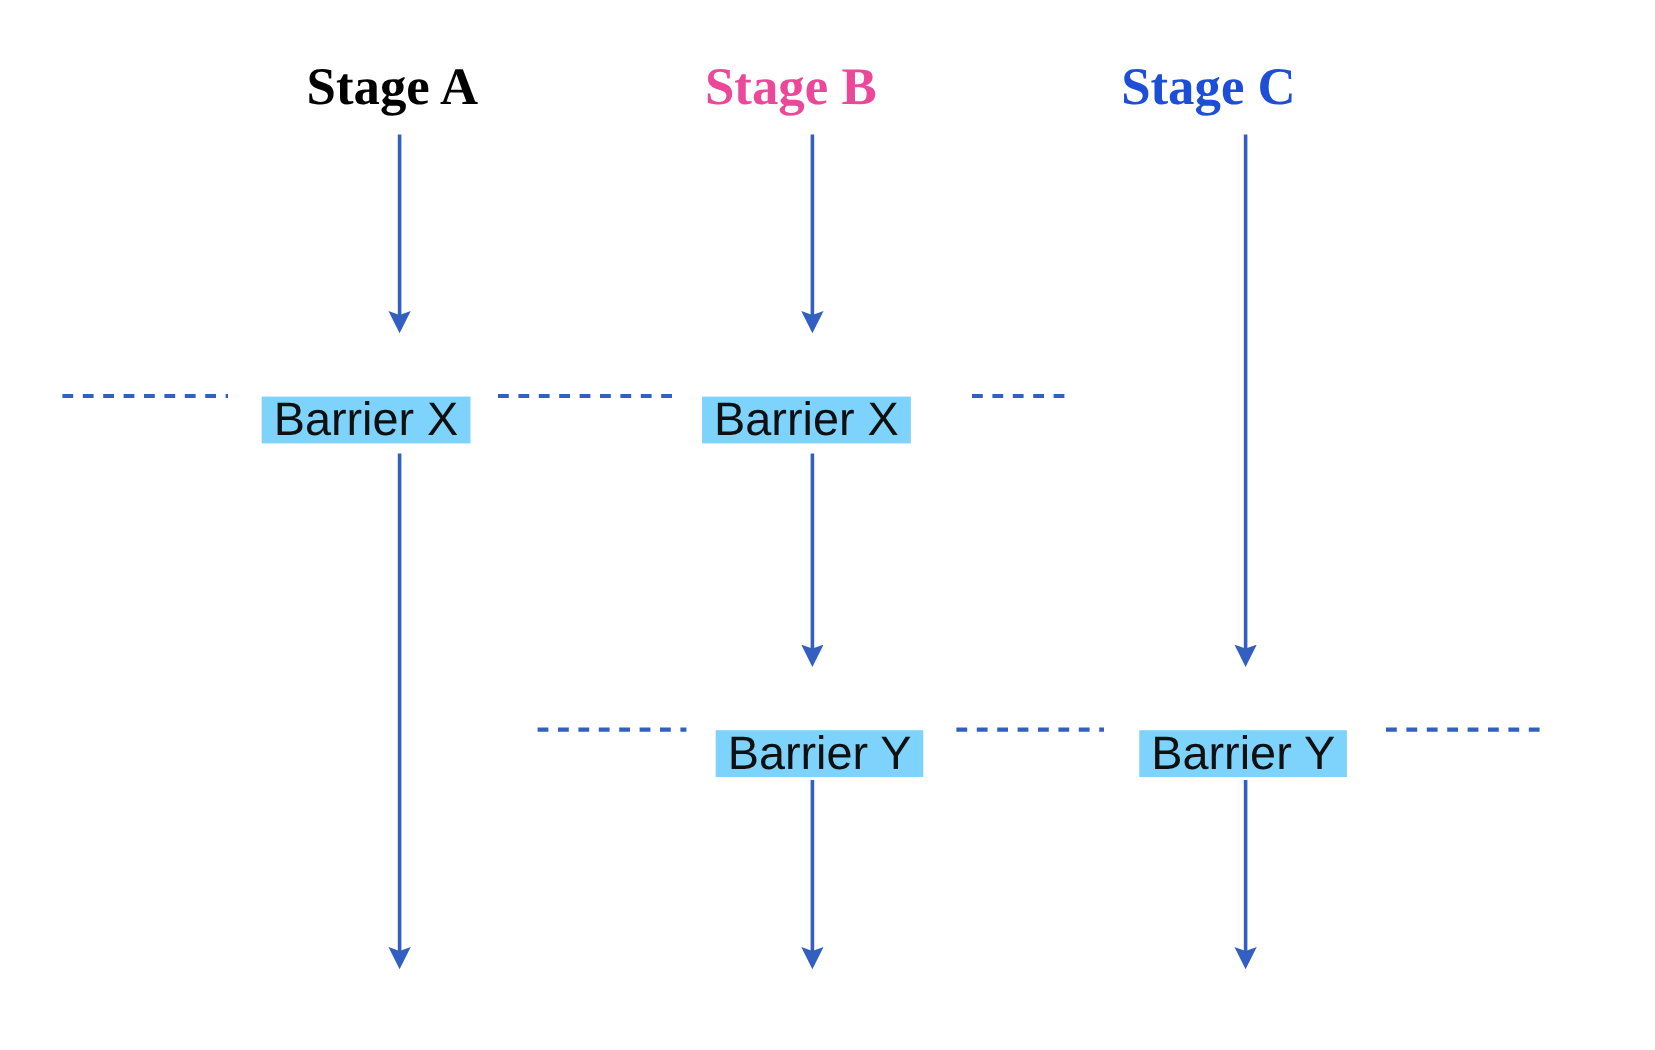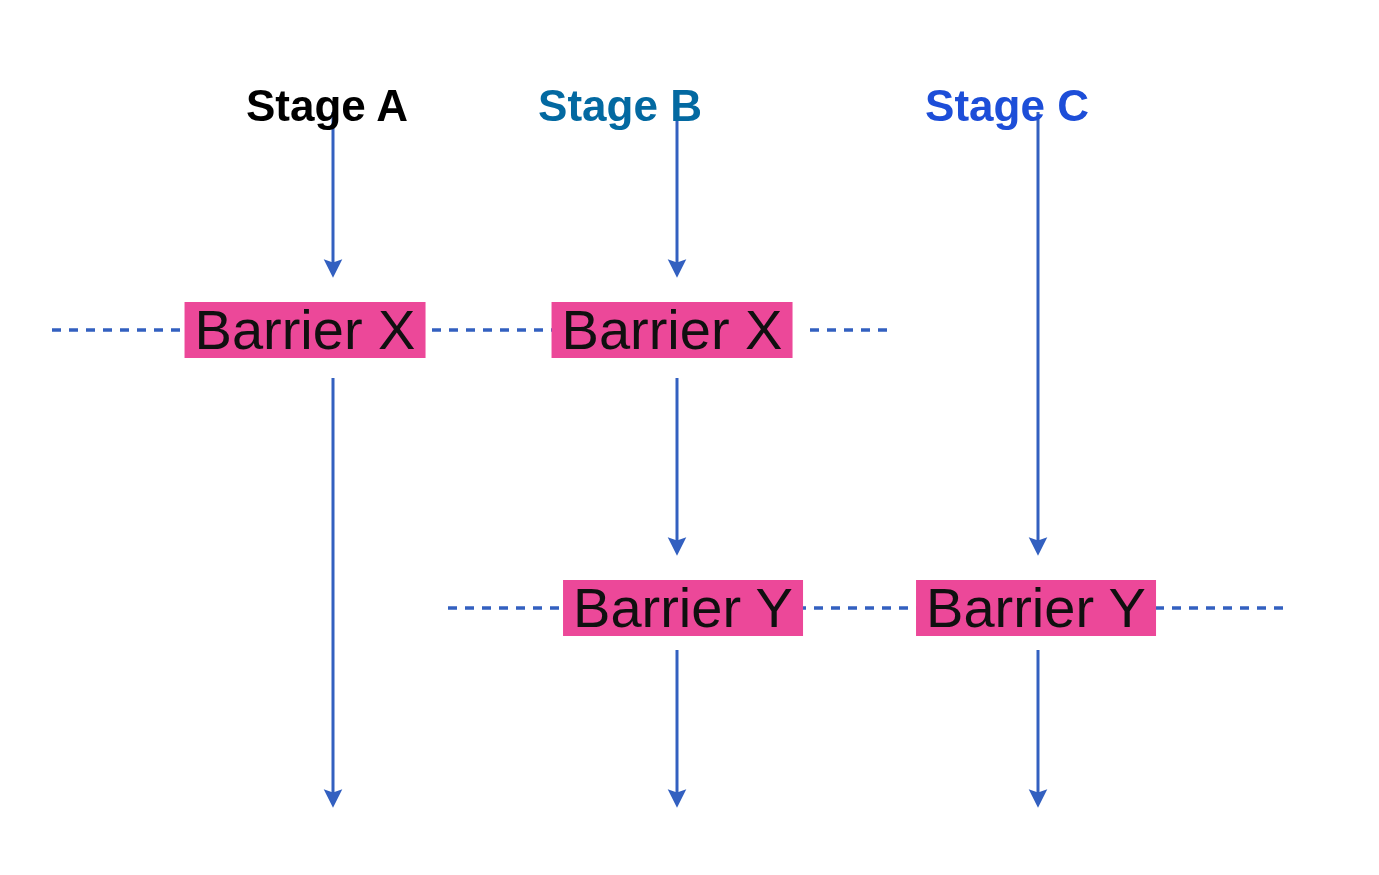--- a/index.html
+++ b/index.html
@@ -21,40 +21,40 @@
   #diagram-svg {
     position: absolute;
     left: 0;
     top: 0;
     width: 1379px;
     height: 875px;
     display: block;
   }
   .stage-label {
     position: absolute;
-    font-family: Liberation Sans, sans-serif;
+    font-family: Liberation Serif, serif;
     font-weight: bold;
     font-size: 44px;
     line-height: 1;
     color: #000000;
     white-space: nowrap;
     transform: translate(-50%, -50%);
-    margin-top: 33px;
   }
   .barrier-label {
     position: absolute;
     font-family: "Liberation Sans", sans-serif;
     font-weight: normal;
-    font-size: 56px;
+    font-size: 39px;
     line-height: 1;
     color: #101010;
     white-space: nowrap;
-    background: #ec4899;
+    background: #7dd3fc;
     padding: 0 10px;
     transform: translate(-50%, -50%);
+    margin-top: 20px;
   }
 </style>
 </head>
 <body>
 
 <div id="diagram-root">
 
   <svg id="diagram-svg" viewBox="0 0 1379 875" xmlns="http://www.w3.org/2000/svg">
     <defs>
       <marker id="arrowhead" markerWidth="7" markerHeight="7" refX="2.6" refY="3.5" orient="auto" markerUnits="strokeWidth">
@@ -75,21 +75,21 @@
         <line x1="415" y1="330" x2="565" y2="330" stroke="#3360C0" stroke-width="3.5" stroke-dasharray="9 8" stroke-linecap="butt"></line>
         <line x1="810" y1="330" x2="890" y2="330" stroke="#3360C0" stroke-width="3.5" stroke-dasharray="9 8" stroke-linecap="butt"></line>
         <line x1="448" y1="608" x2="572" y2="608" stroke="#3360C0" stroke-width="3.5" stroke-dasharray="9 8" stroke-linecap="butt"></line>
         <line x1="797" y1="608" x2="920" y2="608" stroke="#3360C0" stroke-width="3.5" stroke-dasharray="9 8" stroke-linecap="butt"></line>
         <line x1="1155" y1="608" x2="1285" y2="608" stroke="#3360C0" stroke-width="3.5" stroke-dasharray="9 8" stroke-linecap="butt"></line>
       </g>
   </svg>
 
   <div id="stage-labels-layer">
       <div class="stage-label" style="left: 327px; top: 73px; color: rgb(0, 0, 0);">Stage A</div>
-      <div class="stage-label" style="left: 620px; top: 73px; color: #0369a1;">Stage B</div>
+      <div class="stage-label" style="left: 659px; top: 73px; color: #ec4899;">Stage B</div>
       <div class="stage-label" style="left: 1007px; top: 73px; color: #1d4ed8;">Stage C</div>
     </div>
   <div id="barrier-labels-layer">
       <div class="barrier-label" style="left: 305px; top: 330px; color: rgb(16, 16, 16);">Barrier X</div>
       <div class="barrier-label" style="left: 672px; top: 330px; color: rgb(16, 16, 16);">Barrier X</div>
       <div class="barrier-label" style="left: 683px; top: 608px; color: rgb(16, 16, 16);">Barrier Y</div>
       <div class="barrier-label" style="left: 1036px; top: 608px; color: rgb(16, 16, 16);">Barrier Y</div>
     </div>
 
 </div>

